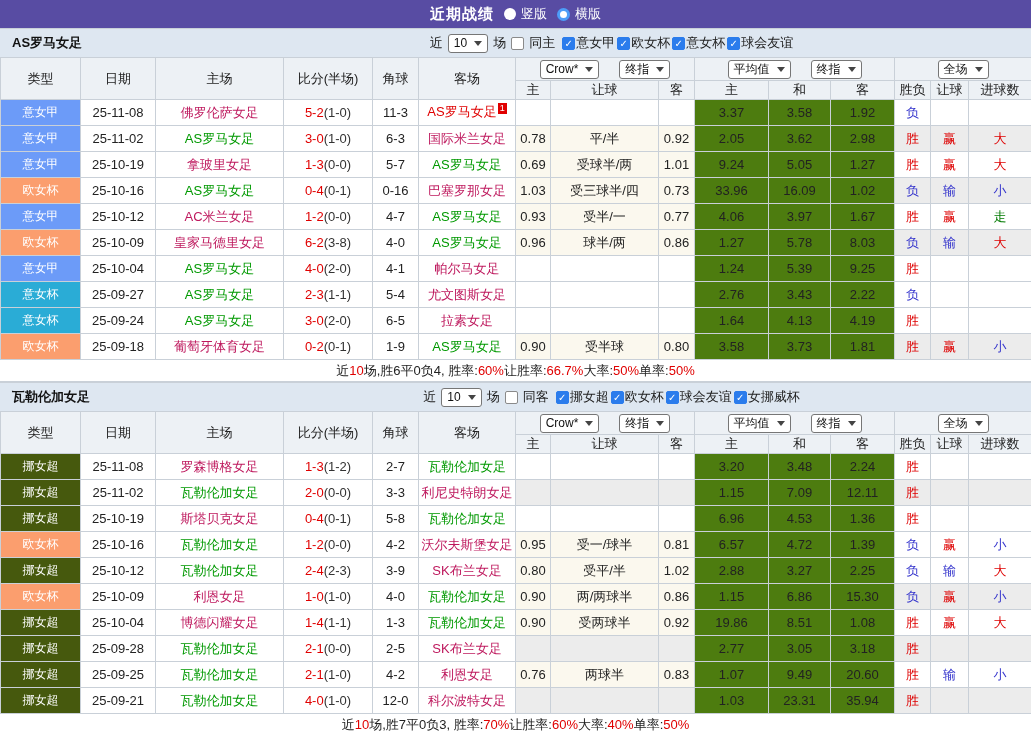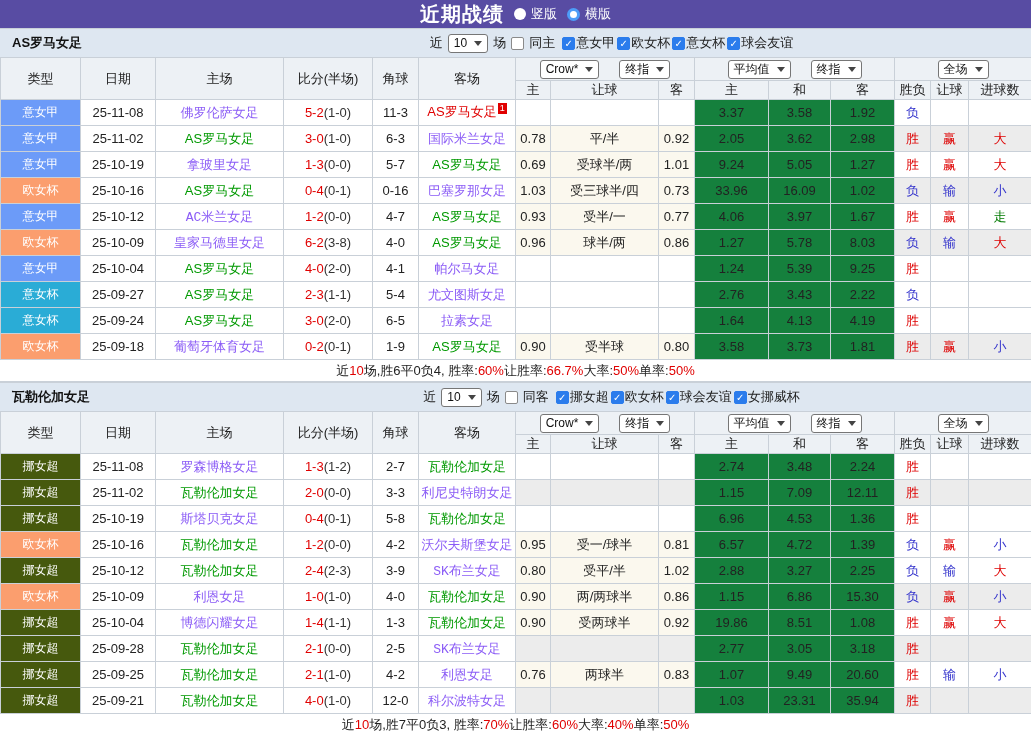--- a/index.html
+++ b/index.html
@@ -1,19 +1,19 @@
 <!DOCTYPE html>
 <html><head>
 <meta charset="utf-8">
 <style>
   html,body{margin:0;padding:0;background:#fff;}
   body{width:1031px;font-family:"Liberation Sans","DejaVu Sans",sans-serif;font-size:13px;color:#222;}
   
   .banner{height:28px;background:#584CA3;display:flex;align-items:center;justify-content:center;gap:10px;color:#fff;}
-  .banner .title{font-weight:bold;font-size:20px;letter-spacing:1px;}
+  .banner .title{font-weight:bold;font-size:15px;letter-spacing:1px;}
   .radio-opt{display:inline-flex;align-items:center;gap:5px;font-size:13px;cursor:default;}
   .radio{width:12px;height:12px;border-radius:50%;background:#fff;display:inline-block;box-sizing:border-box;}
   .radio.sel{width:13px;height:13px;border:3.5px solid #4D9DF8;background:#fff;}
   
   .sec-header{height:28px;background:#DEE7F1;display:flex;align-items:center;border-top:1px solid #C9D0D8;}
   .team{font-weight:bold;padding-left:12px;min-width:180px;color:#111;}
   .filters{flex:1;display:flex;align-items:center;justify-content:center;gap:5px;font-size:13px;}
   .sel-box{display:inline-flex;align-items:center;justify-content:space-between;border:1px solid #767676;border-radius:3px;background:#fff;height:19px;padding:0 5px;gap:7px;font-size:12px;color:#111;box-sizing:border-box;cursor:default;}
   .sel-box .arr{width:0;height:0;border-left:4px solid transparent;border-right:4px solid transparent;border-top:5px solid #444;}
   .cb{width:13px;height:13px;border:1px solid #8A8A8A;border-radius:2px;background:#fff;display:inline-block;box-sizing:border-box;flex:none;}
@@ -25,26 +25,26 @@
   thead th{background:#EDF1F5;font-weight:normal;color:#222;font-size:13px;}
   tr.sel-row{height:23px;}
   tr.lbl-row{height:18px;}
   tbody tr{height:26px;}
   .grp-sels{display:flex;align-items:center;justify-content:center;gap:20px;}
   .type-cell{color:#fff;font-size:12px;}
   .c-r{color:#DE0000;}
   .c-b{color:#3333CC;}
   .c-g{color:#007A00;}
   .t-g{color:#009900;}
-  .t-b{color:#8b5cf6;font-family:Liberation Mono, monospace;}
+  .t-b{color:#be185d;}
   .t-r{color:#E00000;}
   .score-main{color:#E00000;}
   .half{color:#333;}
   .odds-col{background:#FBF8EE;}
-  .avg-col{background:#15803d;}
+  .avg-col{background:#4d7c0f;}
   .shade{background:#ECECEC;}
   .sup1{background:#E00000;color:#fff;font-size:9px;line-height:11px;padding:0 2px;margin-left:1px;vertical-align:super;display:inline-block;}
   .summary{height:21px;display:flex;align-items:center;justify-content:center;font-size:13px;color:#222;border-bottom:1px solid #C9D0D8;}
   .summary .red{color:#E00000;}
 </style>
 </head>
 <body>
 
 <div class="banner">
   <span class="title">近期战绩</span>
@@ -452,21 +452,21 @@
       <tr>
         <td class="type-cell" style="background: rgb(70, 89, 13);">挪女超</td>
         <td>25-11-08</td>
         <td><span class="t-b">罗森博格女足</span></td>
         <td><span class="score-main">1-3</span><span class="half">(1-2)</span></td>
         <td>2-7</td>
         <td><span class="t-g">瓦勒伦加女足</span></td>
         <td></td>
         <td></td>
         <td></td>
-        <td class="avg-col">2.74</td>
+        <td class="avg-col">3.20</td>
         <td class="avg-col">3.48</td>
         <td class="avg-col">2.24</td>
         <td class="c-r">胜</td>
         <td></td>
         <td></td>
       </tr>
       <tr>
         <td class="type-cell" style="background: rgb(70, 89, 13);">挪女超</td>
         <td>25-11-02</td>
         <td><span class="t-g">瓦勒伦加女足</span></td>

